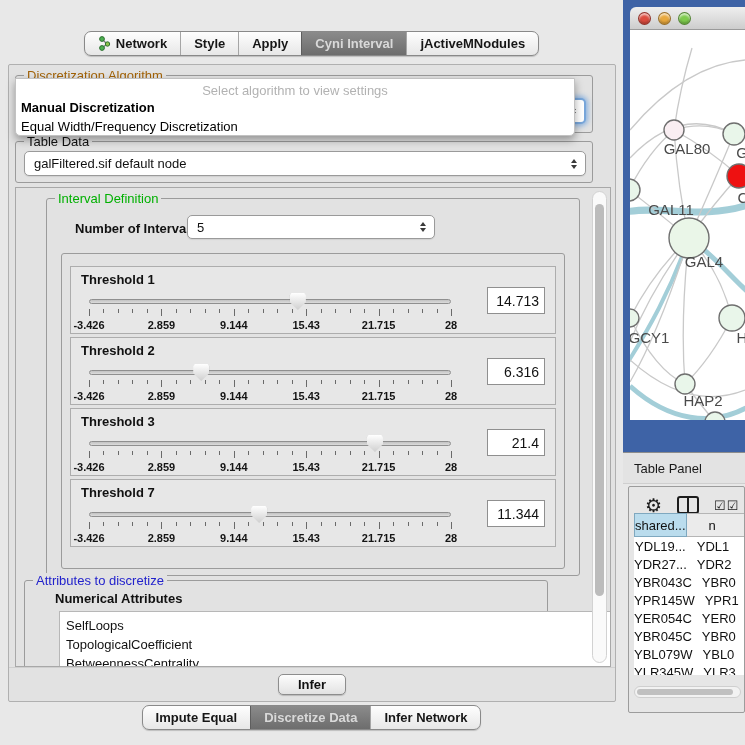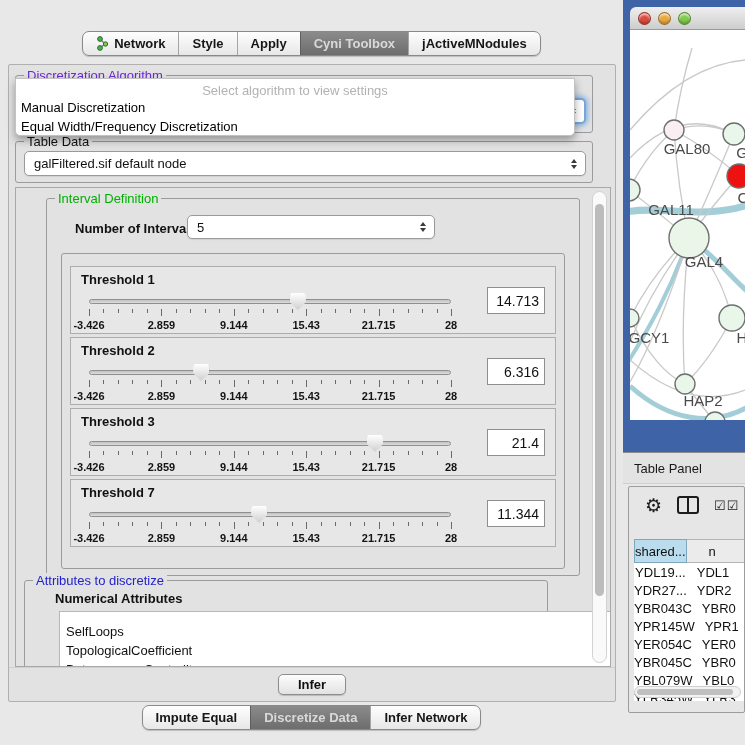--- a/index.html
+++ b/index.html
@@ -30,41 +30,41 @@
   .top-tabs { top:31px; }
   .bottom-tabs { top:705px; }
 
   
   .cp-outer { position:absolute; left:8px; top:64px; width:608px; height:638px;
     background:#e2e2e2; border:1px solid #b0b0b0; border-radius:2px; }
 
   .tbox { position:absolute; border:1px solid #9b9b9b; border-radius:3px; }
   .tbox>.tt { position:absolute; top:-8px; left:8px; background:#e2e2e2; padding:0 3px;
     font-size:13px; line-height:15px; white-space:nowrap; }
-  .tt-green { color:#00b000; } .tt-blue { color:#2222cc; } .tt-dark { color:#6d28d9; }
+  .tt-green { color:#00b000; } .tt-blue { color:#2222cc; } .tt-dark { color:#a16207; }
 
   .combo { position:absolute; background:#fff; border:1px solid #9a9a9a; border-radius:5px;
     font-size:13px; display:flex; align-items:center; padding:0 24px 0 9px; color:#111;
     box-shadow:0 1px 1px rgba(0,0,0,.08); }
   .spin { position:absolute; right:8px; top:50%; transform:translateY(-50%);
     display:flex; flex-direction:column; gap:2px; }
   .spin i { display:block; width:0; height:0; border-left:3.5px solid transparent; border-right:3.5px solid transparent; }
   .spin .up { border-bottom:4.5px solid #3a3a3a; }
   .spin .dn { border-top:4.5px solid #3a3a3a; }
 
   .disc-box { left:6px; top:10px; width:578px; height:58px; }
   .combo-focus { left:8px; top:22px; width:562px; height:26px; border:2px solid #78a6da;
     box-shadow:0 0 5px 2px rgba(95,155,225,.65); }
 
   
   .popup { position:absolute; left:6px; top:13px; width:560px; height:58px; background:#fff;
     border:1px solid #c2c2c2; border-radius:0 0 5px 5px; box-shadow:0 4px 9px rgba(0,0,0,.35); z-index:30; }
   .popup-ph { text-align:center; font-size:13px; color:#b2b2b2; padding-top:4px; }
   .popup-opt { font-size:13px; color:#000; padding:1px 0 1px 5px; line-height:17px; }
-  .popup-opt.b { font-weight:400; }
+  .popup-opt.b { font-weight:700; }
 
   .tdata-box { left:6px; top:76px; width:578px; height:42px; }
   .tdata-combo { left:8px; top:9px; width:562px; height:25px; }
 
   
   .scrollp { position:absolute; left:6px; top:122px; width:596px; height:480px;
     border:1px solid #a8a8a8; background:#e2e2e2; overflow:hidden; }
   .vscroll { position:absolute; right:3px; top:3px; bottom:3px; width:15px;
     background:#fafafa; border:1px solid #d2d2d2; border-radius:8px; }
   .vscroll .thumb { position:absolute; left:2px; top:12px; width:9px; height:392px;
@@ -92,21 +92,21 @@
   .th-labels { position:absolute; left:0; right:0; top:28px; height:12px;
     font-size:11px; font-weight:700; color:#141414; }
   .th-labels span { position:absolute; transform:translateX(-50%); white-space:nowrap; }
   .th-value { position:absolute; right:10px; top:20px; width:58px; height:27px;
     border:1px solid #8f8f8f; background:#fff; font:14px "Liberation Sans",sans-serif;
     text-align:right; padding:0 5px; color:#111; }
 
   .attrs-box { left:8px; top:392px; width:524px; height:120px; background:#e2e2e2; }
   .attrs-sub { position:absolute; left:30px; top:10px; font-size:13px; font-weight:700; }
   .attr-list { position:absolute; left:34px; top:30px; width:567px; height:84px;
-    background:#fff; border:1px solid #b7b7b7; overflow:hidden; padding-top:10px; }
+    background:#fff; border:1px solid #b7b7b7; overflow:hidden; padding-top:4px; }
   .attr-item { font-size:13px; line-height:19px; padding-left:6px; }
   .attr-vscroll { position:absolute; right:2px; top:4px; width:10px; height:46px;
     background:#b5b5b5; border-radius:5px; }
 
   .apply-bar { position:absolute; left:0; top:602px; width:100%; height:35px;
     border-top:1px solid #cfcfcf; display:flex; justify-content:center; align-items:flex-start; }
   .apply-btn { margin-top:6px; padding:2px 19px; font-size:13px; font-weight:600; color:#111;
     background:linear-gradient(#fdfdfd,#e2e2e2); border:1px solid #8d8d8d; border-radius:5px;
     box-shadow:0 1px 1px rgba(0,0,0,.18); }
 
@@ -125,21 +125,21 @@
     border-top:1px solid #8c8c8c; border-bottom:1px solid #cfcfcf;
     font-size:13px; color:#1a1a1a; display:flex; align-items:center; padding-left:11px; }
   .tp-box { position:absolute; left:628px; top:486px; width:117px; height:227px;
     background:#e6e6e6; border:1px solid #9c9c9c; border-radius:2px; overflow:hidden; }
   .tp-toolbar { position:absolute; left:0; top:0; width:100%; height:36px;
     display:flex; align-items:center; gap:15px; padding-left:16px; color:#1c1c1c; }
   .gear { font-size:19px; line-height:19px; }
   .split-icon { width:22px; height:18px; border:2px solid #1c1c1c; border-radius:3px; position:relative; }
   .split-icon::after { content:""; position:absolute; left:8px; top:0; width:2px; height:14px; background:#1c1c1c; }
   .checks { font-size:13px; letter-spacing:1px; }
-  .tp-table { position:absolute; left:5px; top:52px; width:112px; height:162px;
+  .tp-table { position:absolute; left:5px; top:26px; width:112px; height:162px;
     background:#fff; overflow:hidden; font-size:13px; }
   .tp-head { display:flex; height:24px; }
   .tp-head .h0 { width:75px; background:#badced; border:1px solid #7fa8bf;
     display:flex; align-items:center; justify-content:center; }
   .tp-head .h1 { width:80px; background:#ebebeb; border:1px solid #b5b5b5; border-left:none;
     display:flex; align-items:center; padding-left:22px; }
   .tp-row { display:flex; height:18px; align-items:center; }
   .tp-cell.c0 { width:75px; text-align:center; }
   .tp-cell.c1 { width:80px; padding-left:10px; }
   .tp-hscroll { position:absolute; left:5px; bottom:14px; width:107px; height:12px;
@@ -167,21 +167,21 @@
           </svg>
           <span>Network</span>
         </div>
         <div class="seg-item">
             <span>Style</span>
           </div>
         <div class="seg-item">
             <span>Apply</span>
           </div>
         <div class="seg-item sel">
-            <span>Cyni Toolbox</span>
+            <span>Cyni Interval</span>
           </div>
         <div class="seg-item">
             <span>jActiveMNodules</span>
           </div>
       </div>
     </div>
 
     <div class="cp-outer">
 
       <div class="tbox disc-box">

